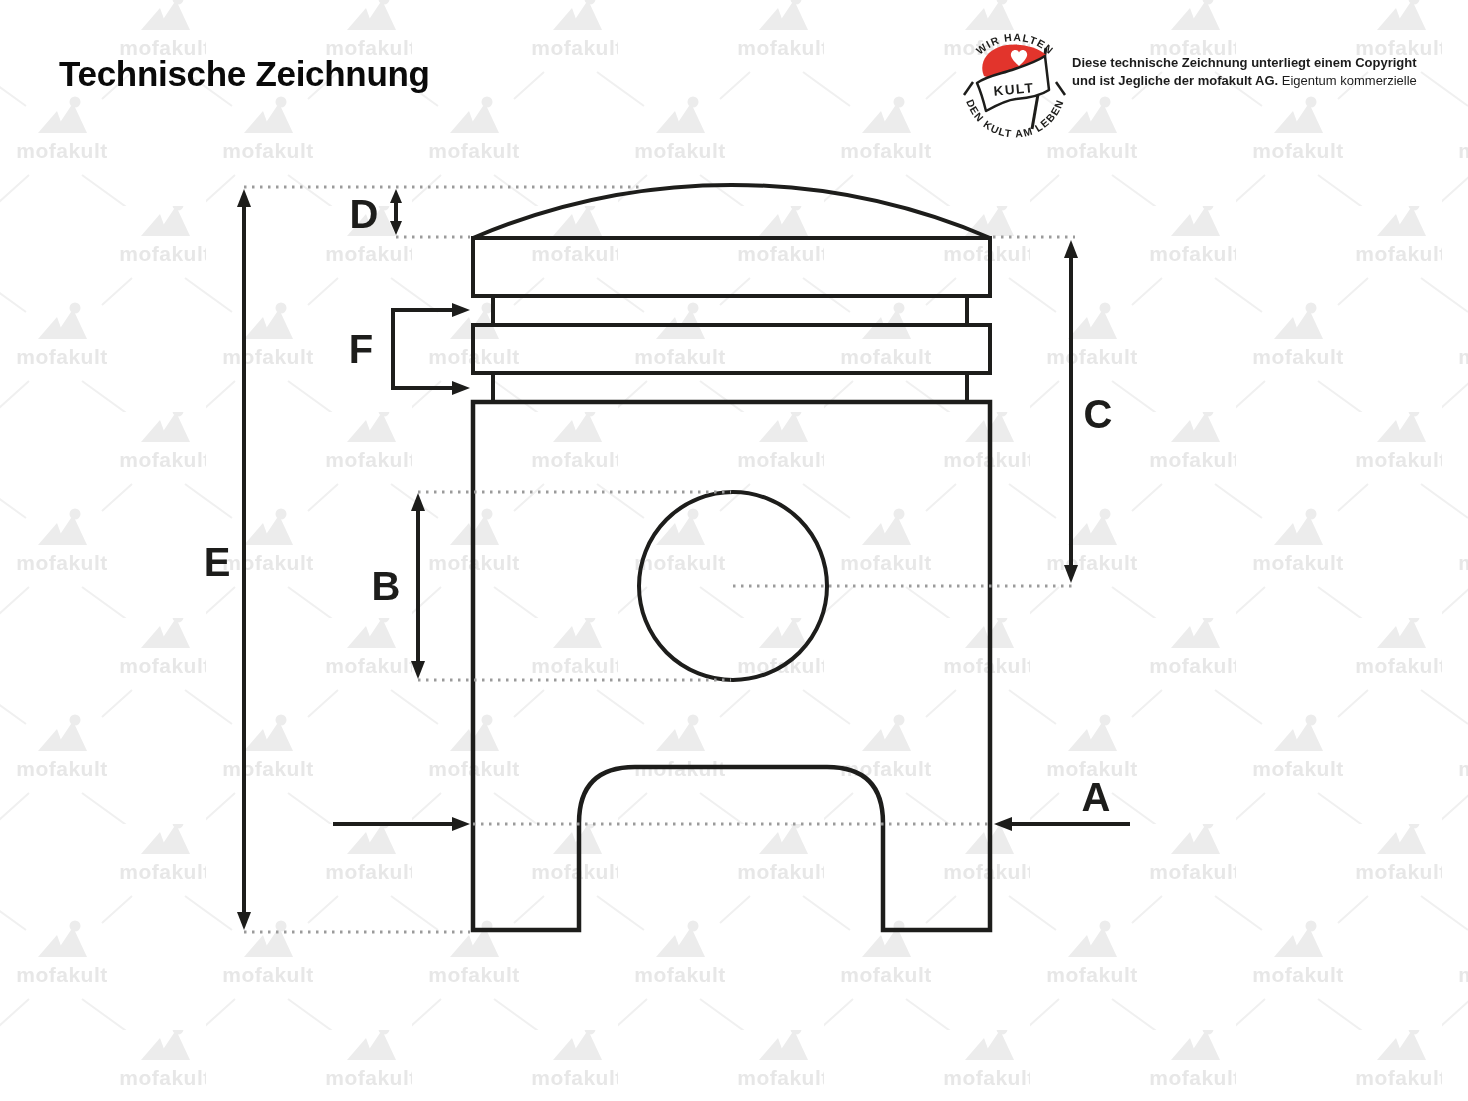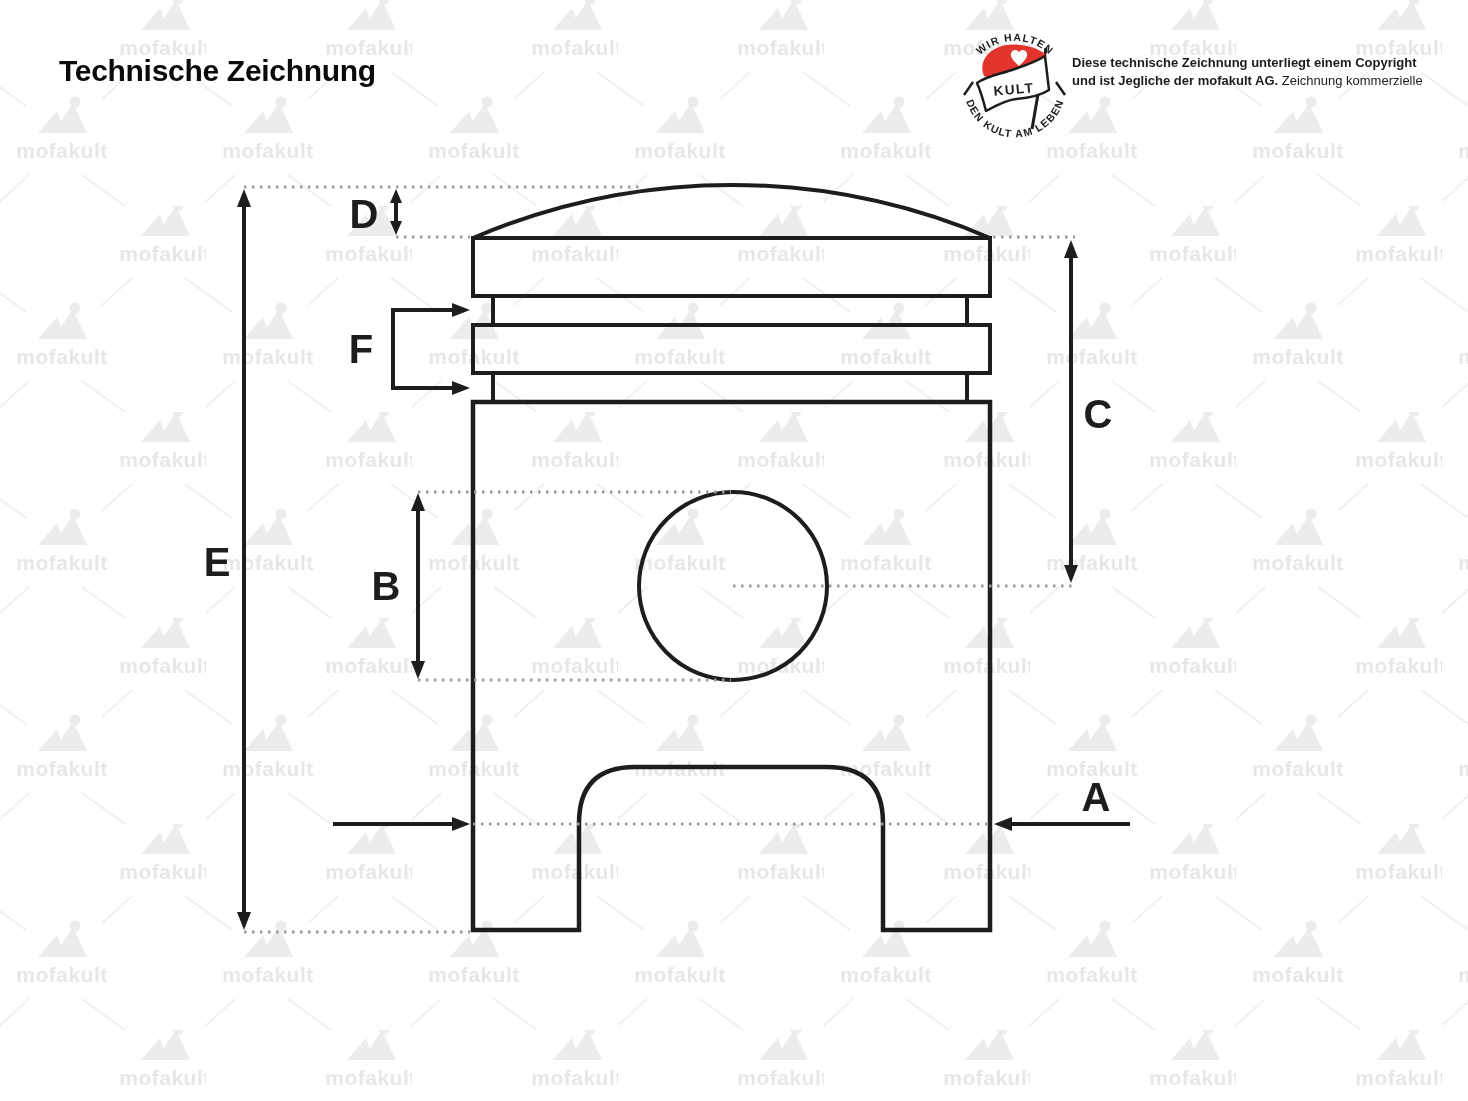--- a/index.html
+++ b/index.html
@@ -4,21 +4,21 @@
 <style>
   html,body{margin:0;padding:0;}
   body{
     width:1468px;height:1101px;position:relative;background:#ffffff;
     font-family:"Liberation Sans", sans-serif;overflow:hidden;
     --line:#1d1d1b; --dotted:#9b9b9b; --red:#e2342c; --wm:#ececec;
   }
   .layer{position:absolute;left:0;top:0;}
   .page-title{
     position:absolute;left:59px;top:54px;margin:0;z-index:3;
-    font-size:30px;font-weight:bold;letter-spacing:-0.3px;color:#0a0a0a;
+    font-size:35px;font-weight:bold;letter-spacing:-0.3px;color:#0a0a0a;
   }
   .copyright{
     position:absolute;left:1072px;top:54px;width:370px;z-index:3;
     font-size:13px;line-height:17.6px;color:#1c1c1c;
   }
   .copyright b{font-weight:bold;}
   .stamp{position:absolute;left:950px;top:22px;z-index:3;}
   .stamp text{font-family:"Liberation Sans", sans-serif;}
   .arc-text{font-size:10.5px;font-weight:bold;letter-spacing:1.2px;fill:#1d1d1b;}
   .flag-text{font-size:13.5px;font-weight:bold;letter-spacing:1.5px;fill:#1d1d1b;}
@@ -148,14 +148,14 @@
 
   <path d="M982,74 C977,63 983,50 997,45 C1012,40 1034,43 1044,53 L1044,57 C1033,64 1015,70 999,74 C993,75.5 986,76 982,74 Z" fill="var(--red)"></path>
   <path d="M1017,64 C1010,58 1007,53 1010,49.5 C1012.2,47 1016,47.6 1017,50.6 C1018,47.6 1021.8,47 1024,49.5 C1027,53 1024,58 1017,64 Z" fill="#ffffff"></path>
 
   <path d="M975,81 C985,74 998,72 1010,68 C1022,64 1034,60 1043,54 L1047,88 C1038,94 1026,96 1014,97 C1004,98 993,104 984,109 C982,101 979,90 975,81 Z" fill="#ffffff" stroke="#1d1d1b" stroke-width="2.5" stroke-linejoin="round"></path>
   <text class="flag-text" x="1012" y="92" text-anchor="middle" transform="rotate(-5 1012 88)">KULT</text>
 </svg>
 
 <div class="copyright">
   <div><b>Diese technische Zeichnung unterliegt einem Copyright</b></div>
-  <div><b>und ist Jegliche der mofakult AG.</b><span> Zeichnung kommerzielle</span></div>
+  <div><b>und ist Jegliche der mofakult AG.</b><span> Eigentum kommerzielle</span></div>
 </div>
 
 </body></html>

